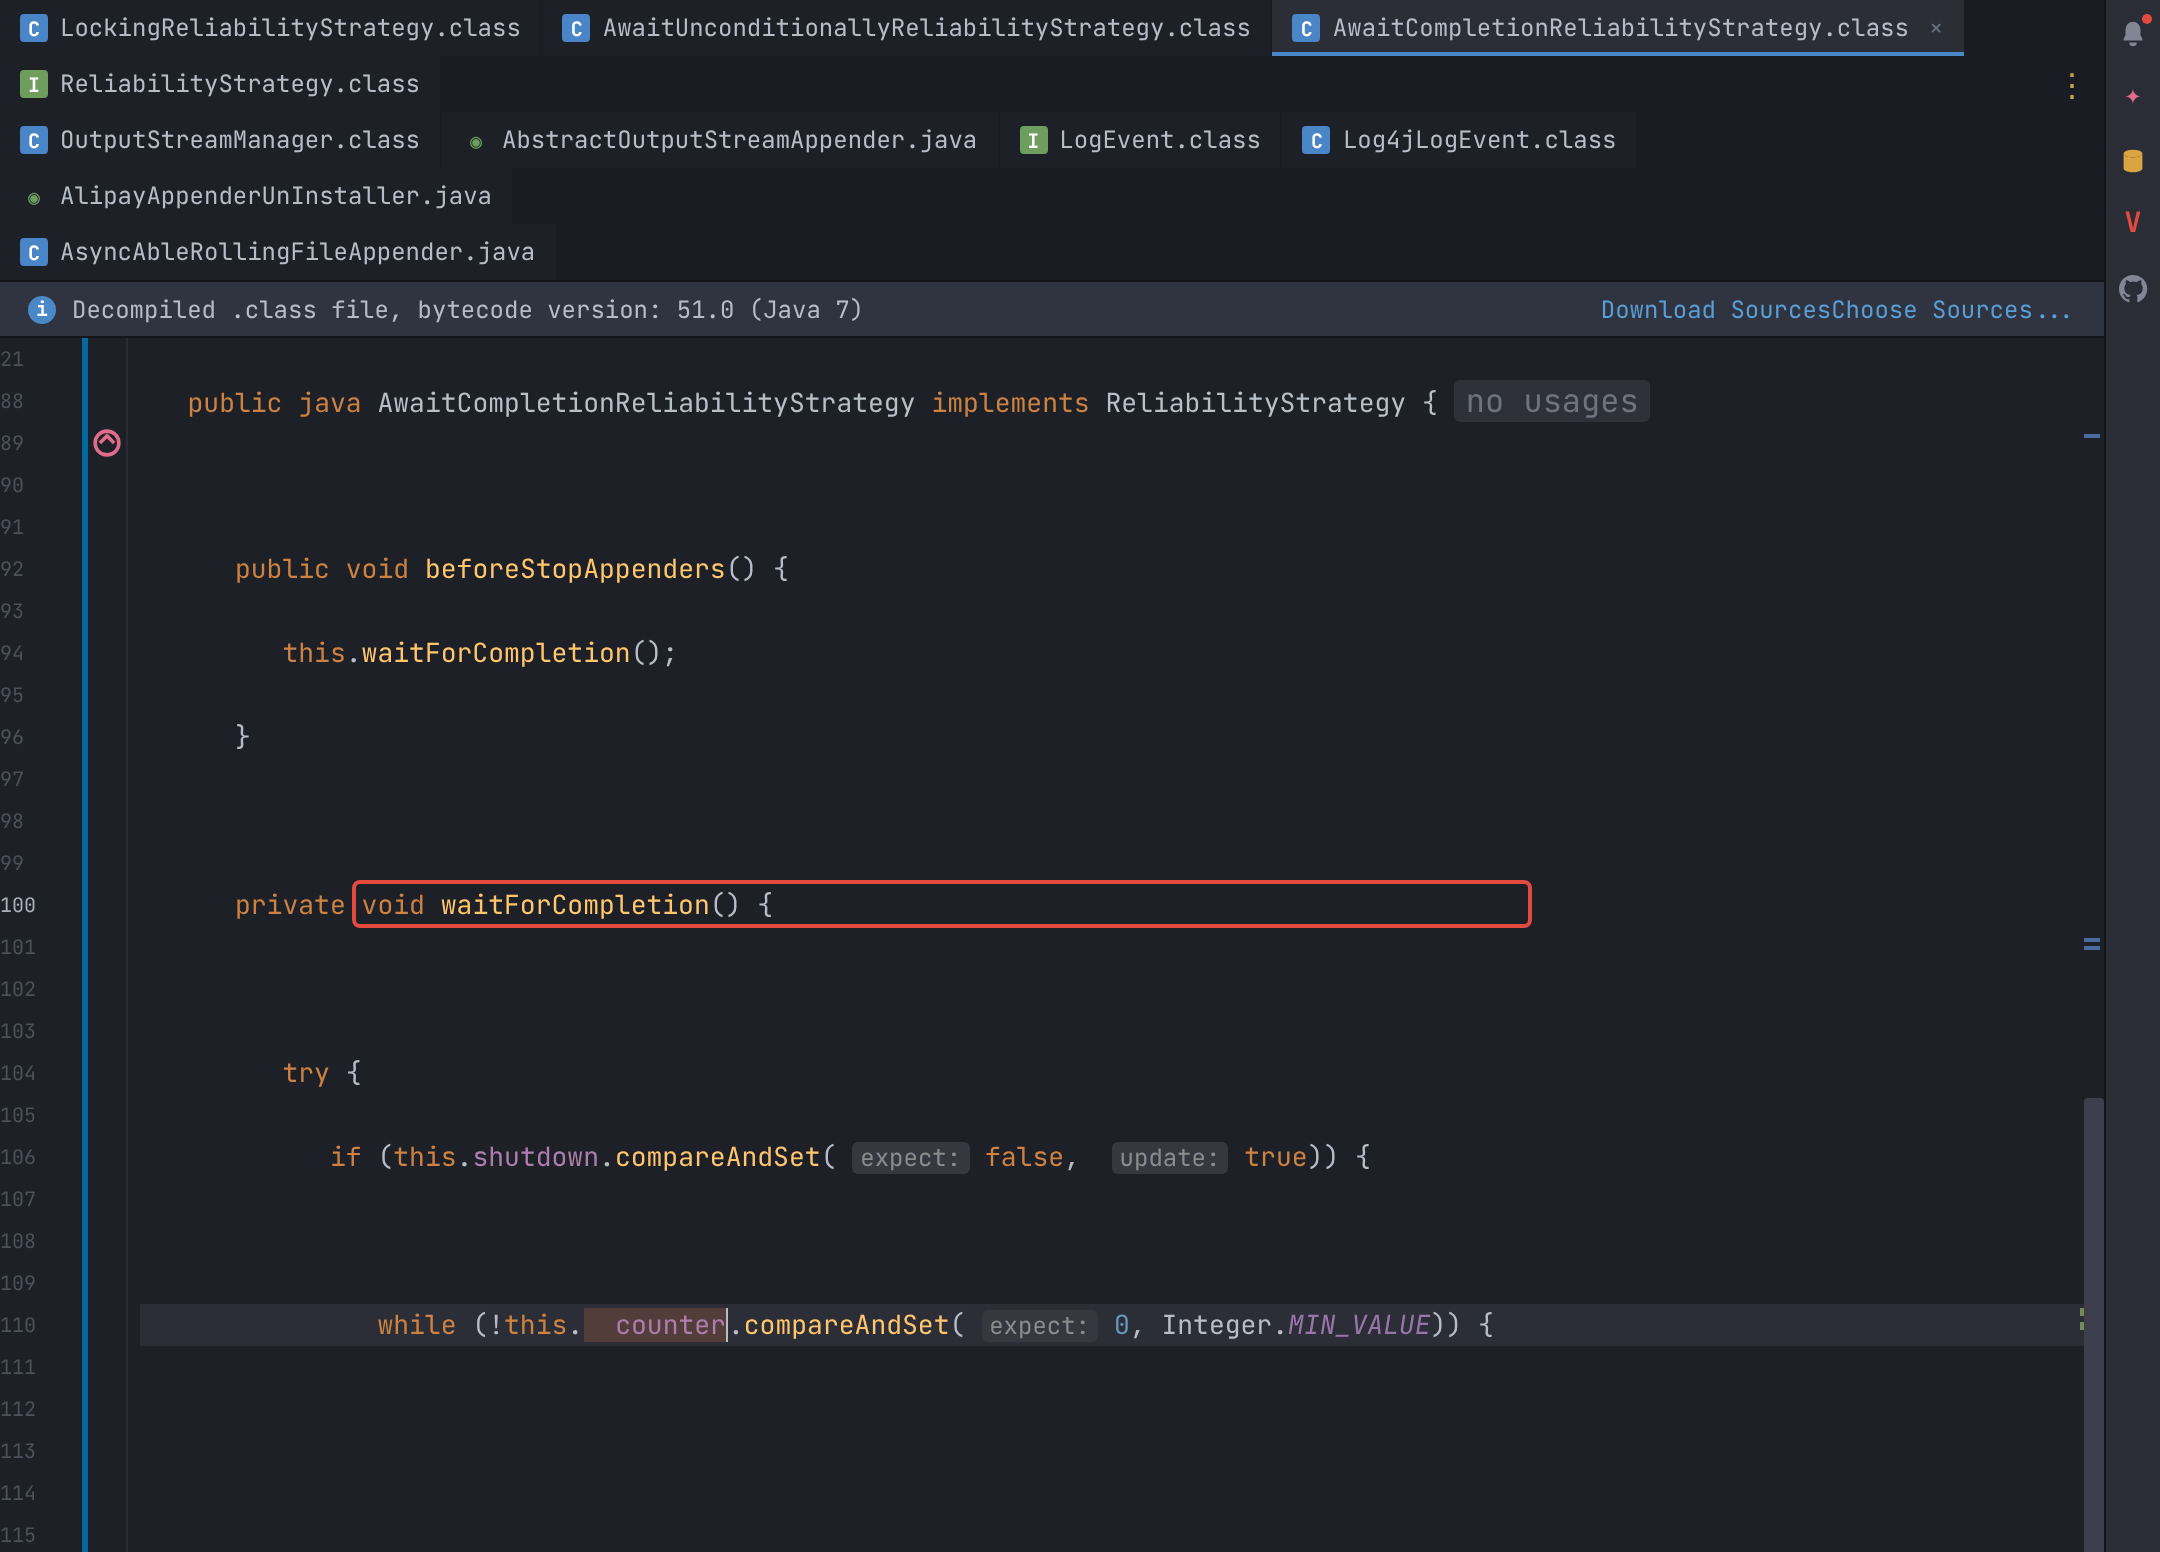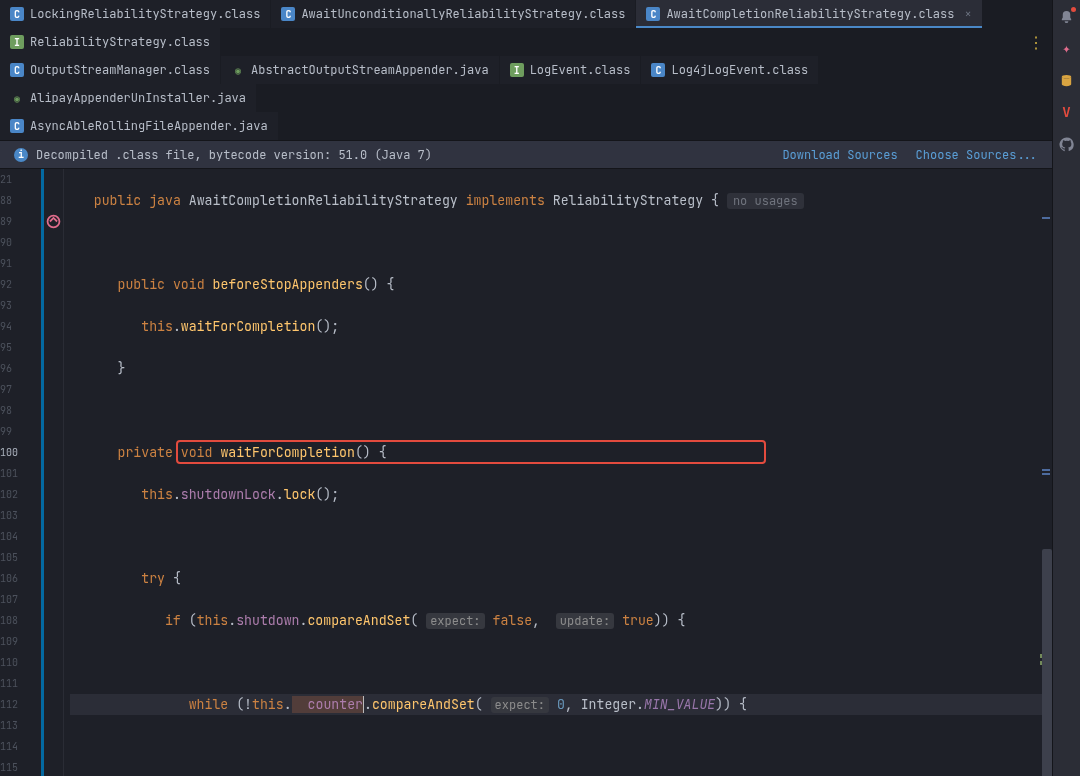--- a/index.html
+++ b/index.html
@@ -63,21 +63,21 @@
   .banner{
     display:flex;align-items:center;height:28px;
     background:var(--banner);
     padding:0 14px;
     border-bottom:1px solid #14151a;
     font-size:12px;
   }
   .banner .note{display:flex;align-items:center;gap:8px;}
   .banner .info-icon{width:14px;height:14px;border-radius:50%;background:#4a88c7;color:#fff;display:inline-flex;align-items:center;justify-content:center;font-size:10px;font-weight:bold;}
   .banner .spacer{flex:1;}
-  .banner a{color:var(--link);text-decoration:none;margin-left:18px;cursor:pointer;}
+  .banner a{color:var(--link);text-decoration:none;cursor:pointer;}
   
   .editor{flex:1;display:flex;overflow:hidden;position:relative;}
   .gutter{
     width:44px;
     background:var(--bg);
     text-align:left;
     padding:0;
     color:var(--line-num);
     font-size:10px;
     user-select:none;
@@ -107,21 +107,21 @@
   }
   
   .kw{color:var(--kw);}
   .cls{color:#b9bfc9;}
   .fn{color:#ffc66d;}
   .fld{color:var(--member);}
   .fld-u{color:var(--member);background:var(--usage);padding-left:16px;}
   .num{color:var(--num);}
   .cst{color:var(--const);font-style:italic;}
   .hint{color:var(--hint);background:var(--hint-bg);padding:0 4px;border-radius:3px;font-size:12px;}
-  .no-u{color:#6f737d;background:#2f313a;padding:0 6px;border-radius:3px;font-size:12px;margin-left:8px;}
+  .no-u{color:#6f737d;background:#2f313a;padding:0 6px;border-radius:3px;font-size:16px;margin-left:8px;}
   .pun{color:#b7bdc8;}
   .caret{border-left:1px solid #bbb;}
   
   .toolbar-right{
     width:28px;background:#2b2d36;border-left:1px solid #14151a;
     display:flex;flex-direction:column;align-items:center;gap:16px;padding-top:8px;
   }
   .tb-ico{width:16px;height:16px;cursor:pointer;display:flex;align-items:center;justify-content:center;font-size:14px;}
   .tb-bell{color:#818594;position:relative;}
   .tb-bell::after{content:"";position:absolute;top:-1px;right:-1px;width:5px;height:5px;border-radius:50%;background:#e34b3e;}
@@ -249,21 +249,20 @@
     </div>
 
     <div class="code">
 <div class="line">   <span class="kw">public</span> <span class="kw">java</span> <span class="cls">AwaitCompletionReliabilityStrategy</span> <span class="kw">implements</span> <span class="cls">ReliabilityStrategy</span> <span class="pun">{</span><span class="no-u">no usages</span></div>
 <div class="line"></div>
 <div class="line">      <span class="kw">public</span> <span class="kw">void</span> <span class="fn">beforeStopAppenders</span><span class="pun">() {</span></div>
 <div class="line">         <span class="kw">this</span><span class="pun">.</span><span class="fn">waitForCompletion</span><span class="pun">();</span></div>
 <div class="line">      <span class="pun">}</span></div>
 <div class="line"></div>
 <div class="line">      <span class="kw">private</span> <span class="kw">void</span> <span class="fn">waitForCompletion</span><span class="pun">() {</span></div>
-<div class="line">         <span class="kw">this</span><span class="pun">.</span><span class="fld">shutdownLock</span><span class="pun">.</span><span class="fn">lock</span><span class="pun">();</span></div>
 <div class="line"></div>
 <div class="line">         <span class="kw">try</span> <span class="pun">{</span></div>
 <div class="line">            <span class="kw">if</span> <span class="pun">(</span><span class="kw">this</span><span class="pun">.</span><span class="fld">shutdown</span><span class="pun">.</span><span class="fn">compareAndSet</span><span class="pun">(</span> <span class="hint">expect:</span> <span class="kw">false</span><span class="pun">,</span>  <span class="hint">update:</span> <span class="kw">true</span><span class="pun">)) {</span></div>
 <div class="line"></div>
 <div class="line cur">               <span class="kw">while</span> <span class="pun">(!</span><span class="kw">this</span><span class="pun">.</span><span class="fld-u">counter</span><span class="caret"></span><span class="pun">.</span><span class="fn">compareAndSet</span><span class="pun">(</span> <span class="hint">expect:</span> <span class="num">0</span><span class="pun">,</span> <span class="cls">Integer</span><span class="pun">.</span><span class="cst">MIN_VALUE</span><span class="pun">)) {</span></div>
 
 
 
 
 

